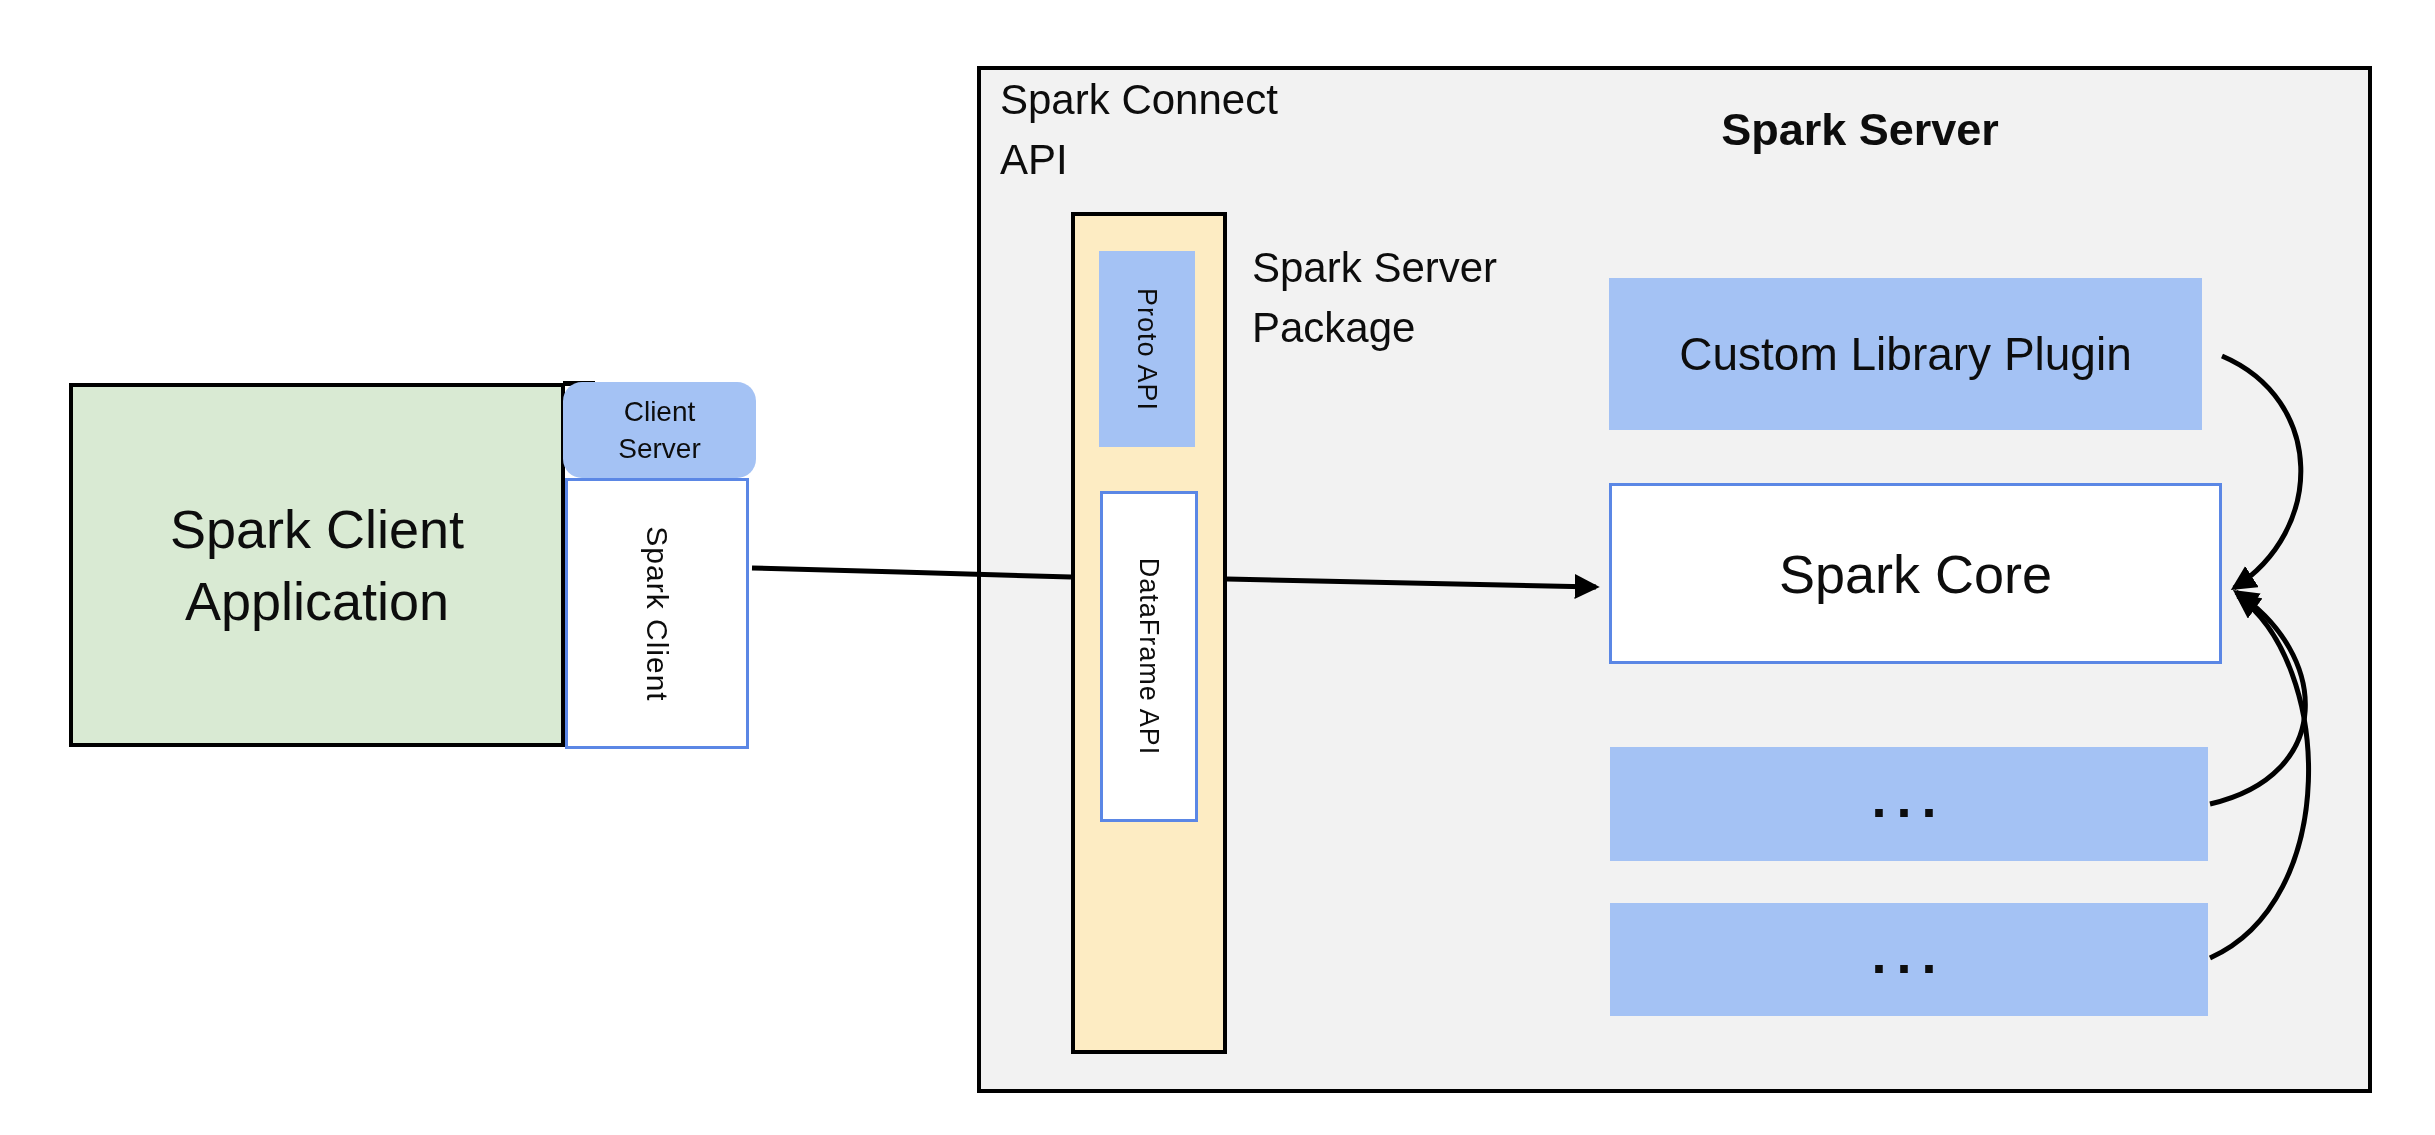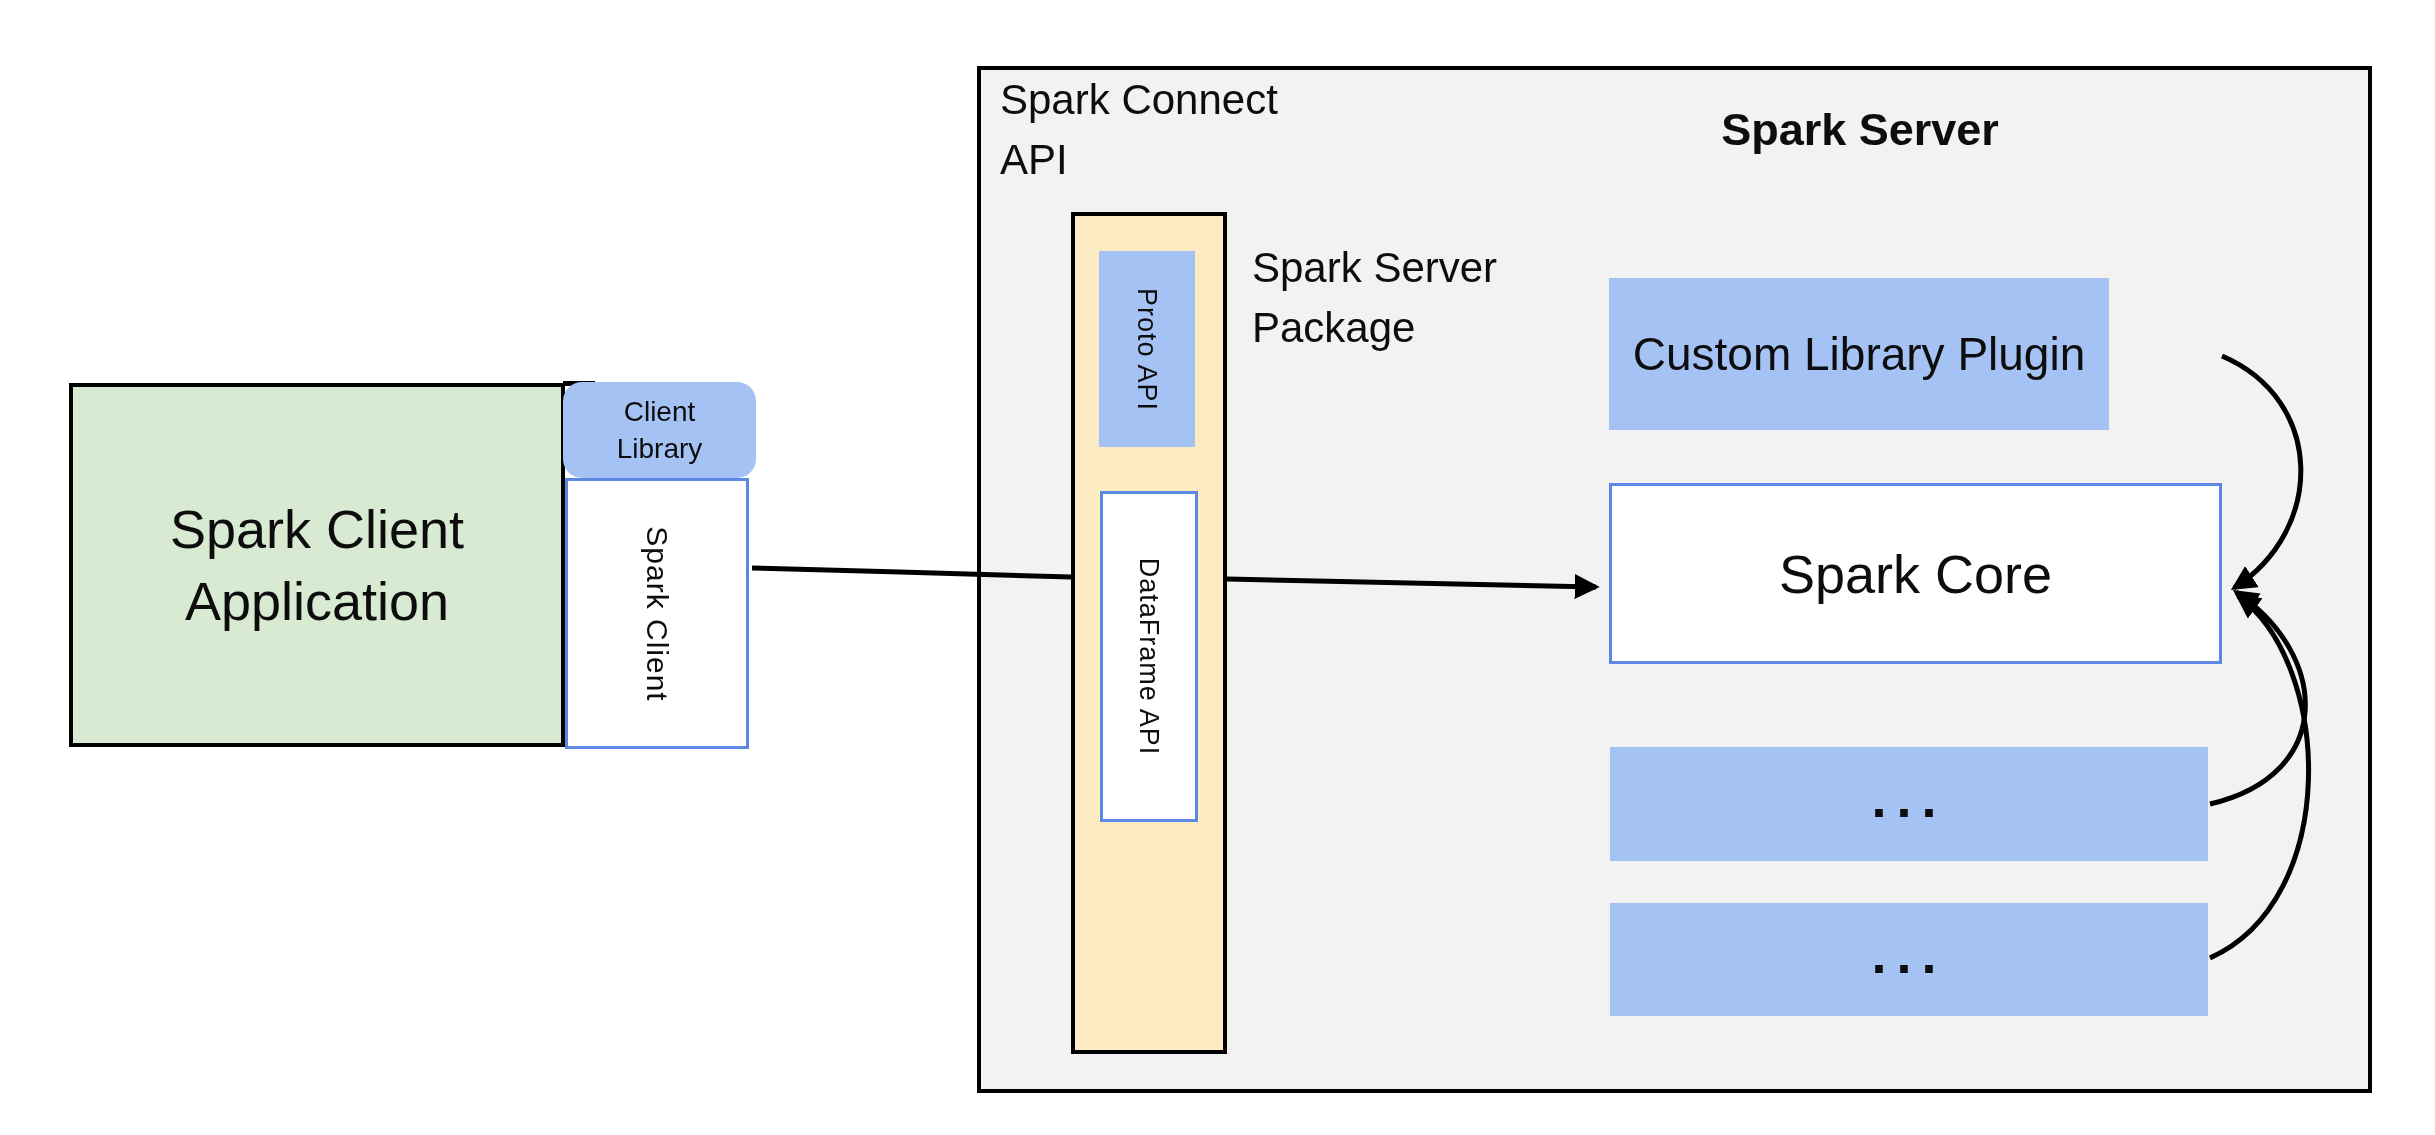--- a/index.html
+++ b/index.html
@@ -42,21 +42,21 @@
       <span>Spark Client</span>
       <span>Application</span>
     </div>
   </div>
 
   <div class="stub" style="left:563px;top:381px;width:32px;height:5px;"></div>
 
   <div class="box bluefill" style="left:563px;top:382px;width:193px;height:96px;border-radius:19px;">
     <div class="hlabel small">
       <span>Client</span>
-      <span>Library</span>
+      <span>Server</span>
     </div>
   </div>
 
   <div class="box whiteblue" style="left:565px;top:478px;width:184px;height:271px;">
     <div class="vlabel">
       <span>Spark Client</span>
     </div>
   </div>
 
   <div class="box gray" style="left:977px;top:66px;width:1395px;height:1027px;"></div>
@@ -82,21 +82,21 @@
     <div class="vlabel vsmall">
       <span>DataFrame API</span>
     </div>
   </div>
 
   <div class="tlabel" style="left:1252px;top:238px;width:420px;text-align:left;">
     <span>Spark Server</span>
     <span>Package</span>
   </div>
 
-  <div class="box bluefill" style="left:1609px;top:278px;width:500px;height:152px;">
+  <div class="box bluefill" style="left:1609px;top:278px;width:593px;height:152px;">
     <div class="hlabel med">
       <span>Custom Library Plugin</span>
     </div>
   </div>
 
   <div class="box whiteblue" style="left:1609px;top:483px;width:613px;height:181px;">
     <div class="hlabel big2">
       <span>Spark Core</span>
     </div>
   </div>

